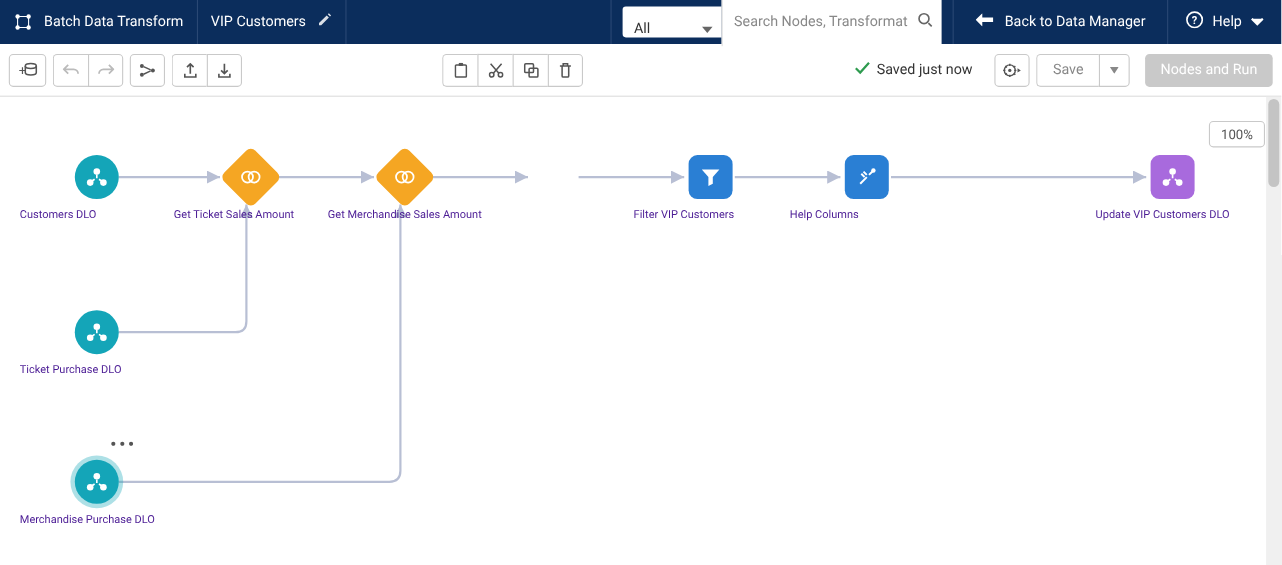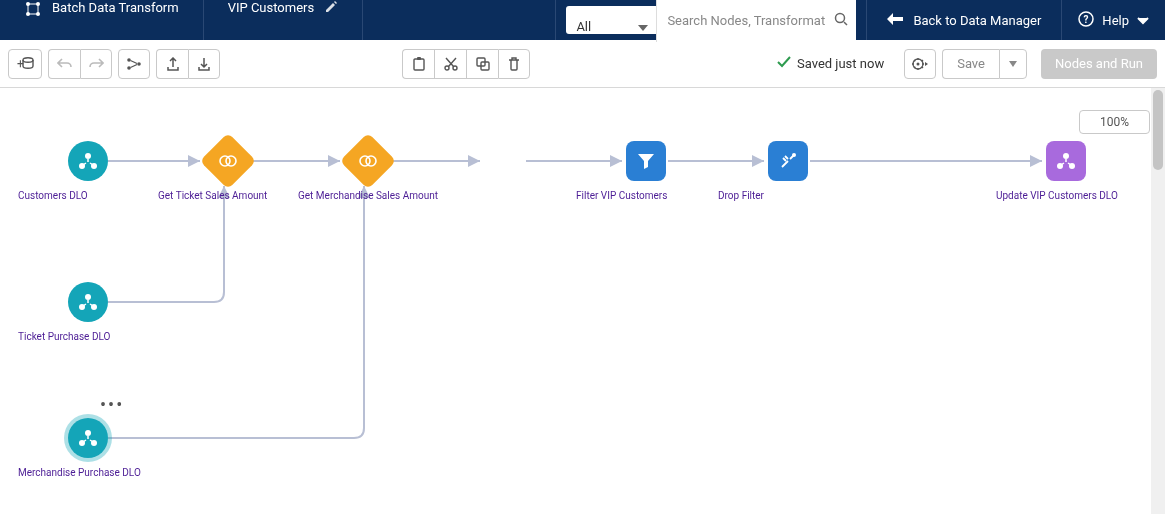--- a/index.html
+++ b/index.html
@@ -1,18 +1,18 @@
 <!DOCTYPE html>
 <html><head>
 <meta charset="utf-8">
 <style>
 *{box-sizing:border-box;margin:0;padding:0;font-family:-apple-system,BlinkMacSystemFont,"Segoe UI",Roboto,sans-serif}
 body{width:1165px;height:514px;overflow:hidden;background:#fff;font-size:13px;color:#181818}
 .topbar{height:40px;background:#0b2d5c;display:flex;align-items:stretch;color:#fff}
-.topbar .seg{display:flex;align-items:flex-start;padding:0 24px;border-right:1px solid #2a4874}
+.topbar .seg{display:flex;align-items:center;padding:0 12px;border-right:1px solid #2a4874}
 .logo-ico{width:18px;height:18px;margin-right:10px;display:flex;align-items:center;justify-content:center}
 .edit-ico{margin-left:10px;opacity:.85}
 .search-wrap{display:flex;align-items:center;margin-left:auto;padding:0 10px;border-left:1px solid #2a4874;border-right:1px solid #2a4874}
 .sel{background:#fff;color:#333;height:28px;width:90px;border-radius:3px 0 0 3px;display:flex;align-items:flex-end;padding:0 10px;font-size:13px;position:relative}
 .sel .caret{position:absolute;right:8px}
 .sinput{background:#fff;height:44px;width:200px;border:none;padding:0 28px 0 10px;font-size:13px;color:#333;border-left:1px solid #ddd}
 .sinput::placeholder{color:#888}
 .sico{position:absolute;right:8px;color:#666}
 .search-inner{position:relative;display:flex;align-items:center}
 .back-seg{display:flex;align-items:center;padding:0 20px;border-right:1px solid #2a4874;gap:10px;cursor:pointer}
@@ -25,21 +25,21 @@
 .tgroup .tbtn{border-radius:0;border-right:none}
 .tgroup .tbtn:first-child{border-radius:4px 0 0 4px}
 .tgroup .tbtn:last-child{border-radius:0 4px 4px 0;border-right:1px solid #c9c9c9}
 .status{margin-left:auto;display:flex;align-items:center;gap:6px;color:#333;font-size:13px;margin-right:14px}
 .status .chk{color:#2e9b4f}
 .save-split{display:flex;height:30px}
 .save-split .sbtn{border:1px solid #c9c9c9;background:#fff;color:#888;padding:0 14px;display:flex;align-items:center;font-size:13px;border-radius:4px 0 0 4px;border-right:none}
 .save-split .drop{border:1px solid #c9c9c9;background:#fff;width:28px;display:flex;align-items:center;justify-content:center;border-radius:0 4px 4px 0;color:#888}
 .runbtn{height:30px;background:#c9c9c9;color:#fff;border:none;border-radius:4px;padding:0 14px;font-size:13px;margin-left:8px}
 .canvas{position:relative;height:426px;background:#fff}
-.zoom{position:absolute;top:22px;right:15px;border:1px solid #c9c9c9;border-radius:4px;padding:4px 20px;font-size:12px;color:#555;background:#fff}
+.zoom{position:absolute;top:22px;right:15px;border:1px solid #c9c9c9;border-radius:4px;padding:4px 10px;font-size:12px;color:#555;background:#fff}
 .node{position:absolute;width:140px;font-size:10px;color:#4c1d95}
 .node .ico{width:40px;height:40px;margin:0 auto 8px;display:flex;align-items:center;justify-content:center;border-radius:8px}
 .ico.teal{background:#14a5b8;border-radius:50%}
 .ico.amber{background:#f5a623;transform:rotate(45deg);border-radius:6px}
 .ico.amber svg{transform:rotate(-45deg)}
 .ico.blue{background:#2a7fd4;border-radius:8px}
 .ico.purple{background:#a86add;border-radius:8px}
 .selected .ico{box-shadow:0 0 0 4px rgba(20,165,184,.35)}
 .dots{position:absolute;font-size:18px;color:#555;letter-spacing:2px}
 svg.edges{position:absolute;left:0;top:0;pointer-events:none}
@@ -284,21 +284,21 @@
   </div>
 
   <div class="node" style="left:718px;top:53px">
     <div class="ico blue">
         <svg width="20" height="20" viewBox="0 0 20 20">
           <path stroke="#fff" stroke-width="1.8" fill="none" d="M4 16l6-6M12 8l4-4"></path>
           <circle cx="16" cy="4" r="2" fill="#fff"></circle>
           <path stroke="#fff" stroke-width="1.8" d="M7 5l3 3M5 7l3 3"></path>
         </svg>
       </div>
-    <div class="lbl">Drop Filter</div>
+    <div class="lbl">Help Columns</div>
   </div>
 
   <div class="node" style="left:996px;top:53px">
     <div class="ico purple">
         <svg width="22" height="22" viewBox="0 0 22 22">
           <circle cx="11" cy="6" r="3" fill="#fff"></circle>
           <circle cx="5" cy="16" r="3" fill="#fff"></circle>
           <circle cx="17" cy="16" r="3" fill="#fff"></circle>
           <path stroke="#fff" stroke-width="1.5" d="M11 9v3M9 13l-3 2M13 13l3 2"></path>
         </svg>

